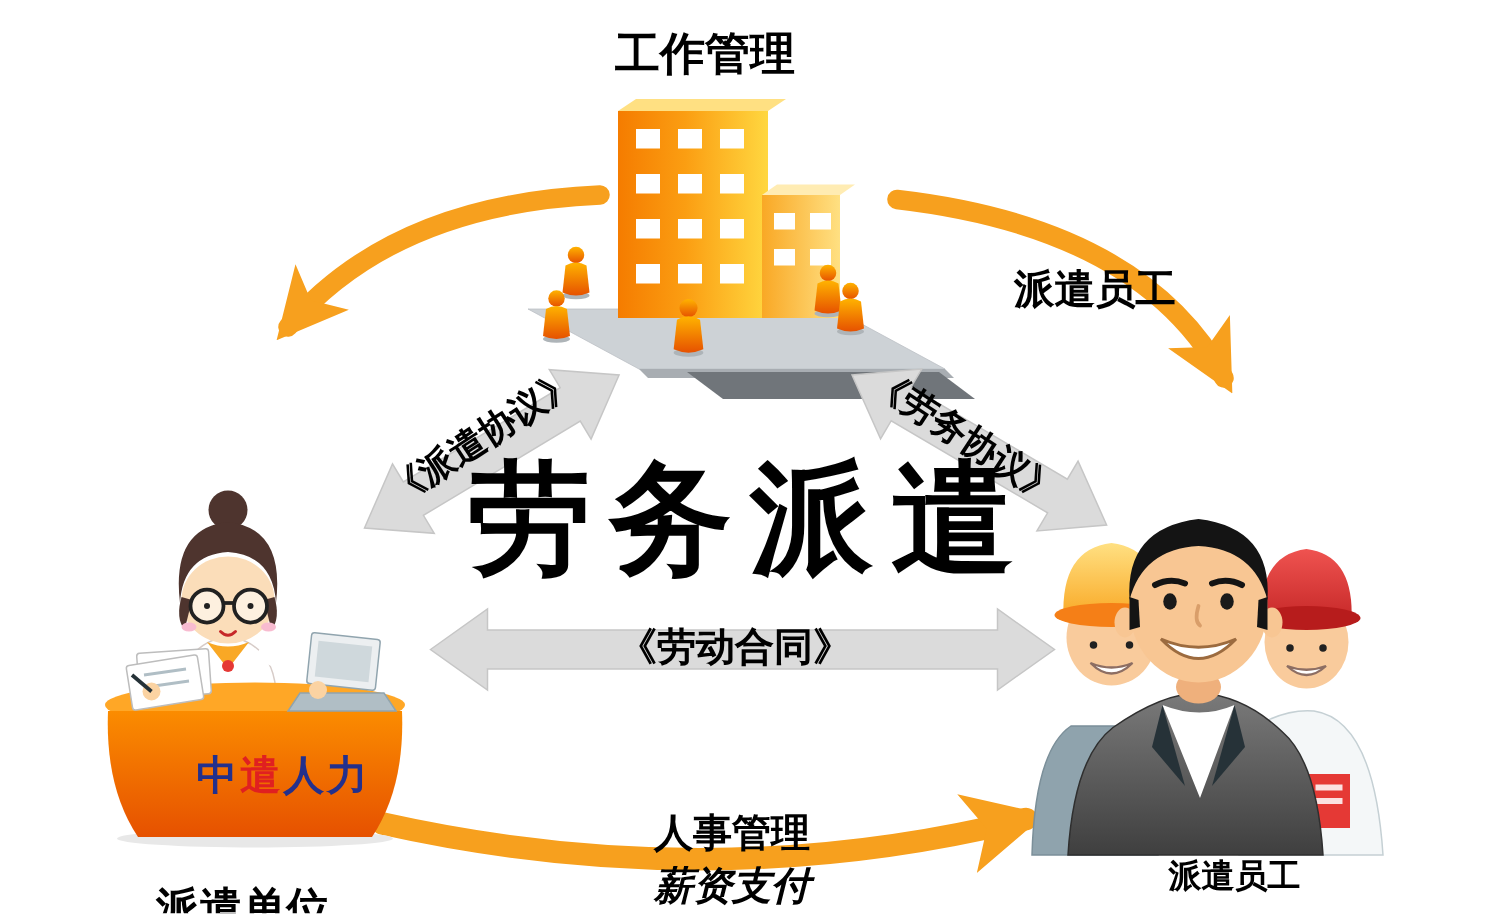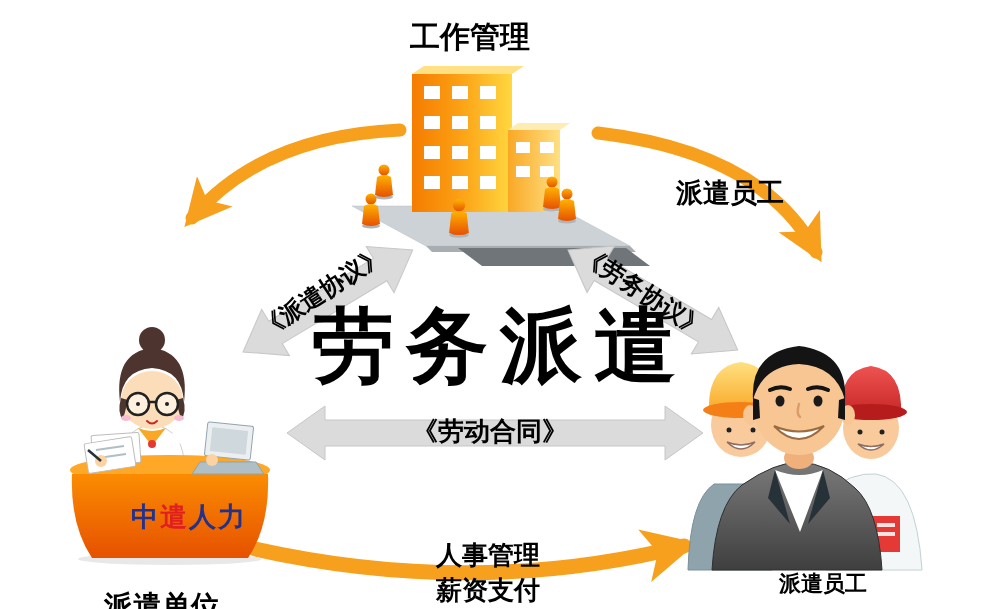--- a/index.html
+++ b/index.html
@@ -16,21 +16,21 @@
   .t-service{left:182px;top:168px;width:180px;font-size:27px;}
   .t-work{left:640px;top:178px;width:180px;font-size:27px;}
   .t-dispatch-agree{left:219px;top:278px;width:206px;font-size:24px;transform:rotate(-33deg);}
   .t-labor-agree{left:540px;top:278px;width:206px;font-size:24px;transform:rotate(33deg);}
   .t-title{
     left:252px;top:306px;width:496px;font-size:82px;font-weight:900;
     letter-spacing:12px;color:#000;font-family:Liberation Mono, monospace;
   }
   .t-contract{left:385px;top:417px;width:210px;font-size:26px;}
   .t-hr1{left:398px;top:541px;width:180px;font-size:26px;}
-  .t-hr2{left:398px;top:576px;width:180px;font-size:26px;}
+  .t-hr2{left:398px;top:576px;width:180px;font-size:26px;font-style:italic;}
   .t-dispatch-unit{left:62px;top:571px;width:200px;font-size:29px;margin-top:19px;}
   .t-employees{left:728px;top:571px;width:190px;font-size:22px;}
   .t-brand{left:93px;top:502px;width:154px;font-size:27px;letter-spacing:2px;text-align:right;}
   .brand-dark{color:#23308C;}
   .brand-red{color:#E02020;}
 </style>
 </head>
 <body>
 
 <div id="canvas">

